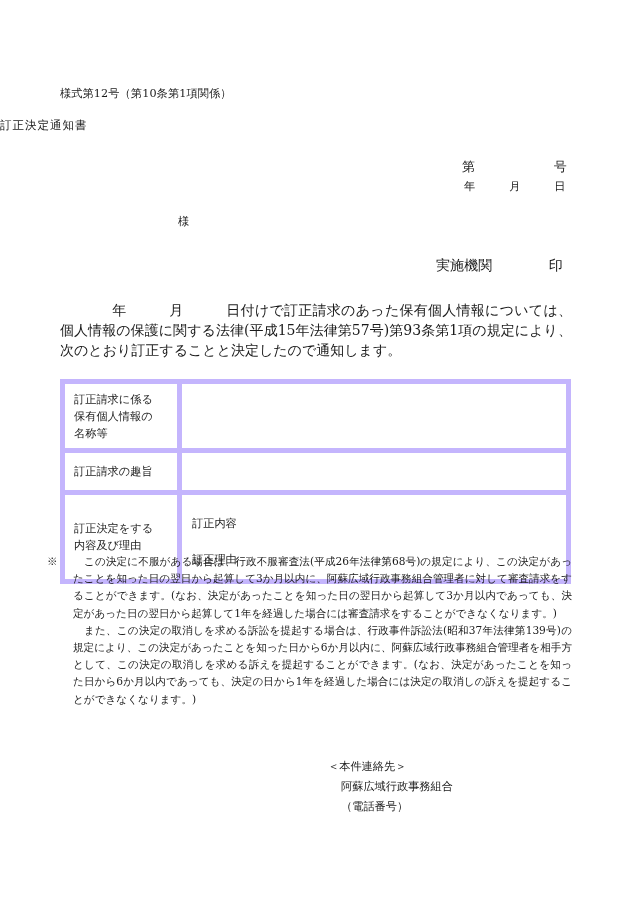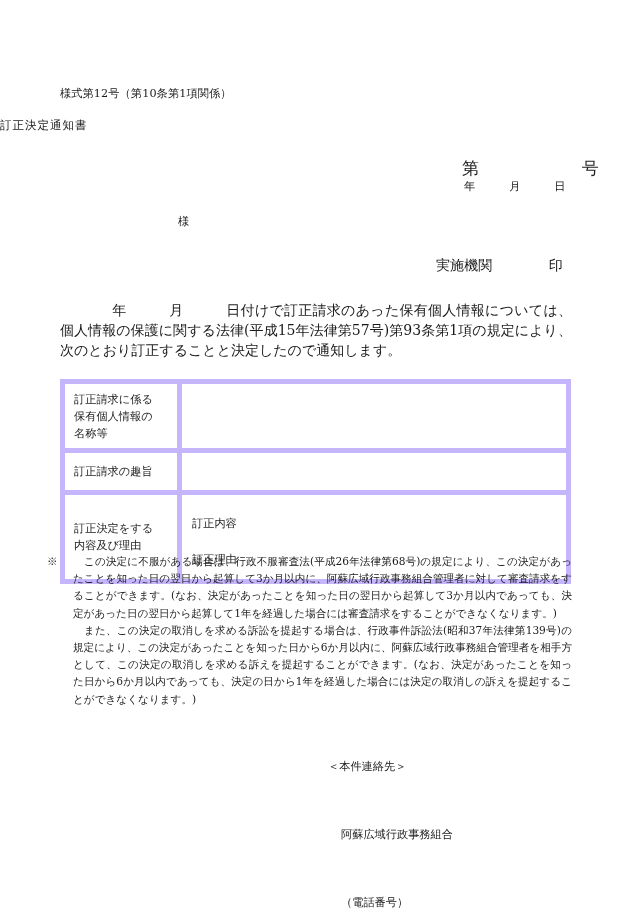--- a/index.html
+++ b/index.html
@@ -47,21 +47,21 @@
     text-align: left;
     font-size: 11.5px;
     letter-spacing: 1.0px;
     white-space: normal;
   }
 
   
   #doc-number {
     left: 462px;
     top: 160px;
-    font-size: 17px;
+    font-size: 13px;
   }
   #doc-date {
     left: 464px;
     top: 181px;
     font-size: 11.2px;
   }
 
   
   #addressee {
     left: 178px;
@@ -158,21 +158,20 @@
     position: absolute;
     left: 328px;
     top: 757px;
     font-size: 11.2px;
     line-height: 20px;
   }
   #contact .contact-heading { white-space: pre; }
   #contact .contact-line {
     white-space: pre;
     padding-left: 13px;
-    margin-top: 48px;
   }
 </style>
 </head>
 <body>
 
 <div class="page">
 
   <div class="t" id="form-number">様式第12号（第10条第1項関係）</div>
 
   <div class="t" id="doc-title">訂正決定通知書</div>

